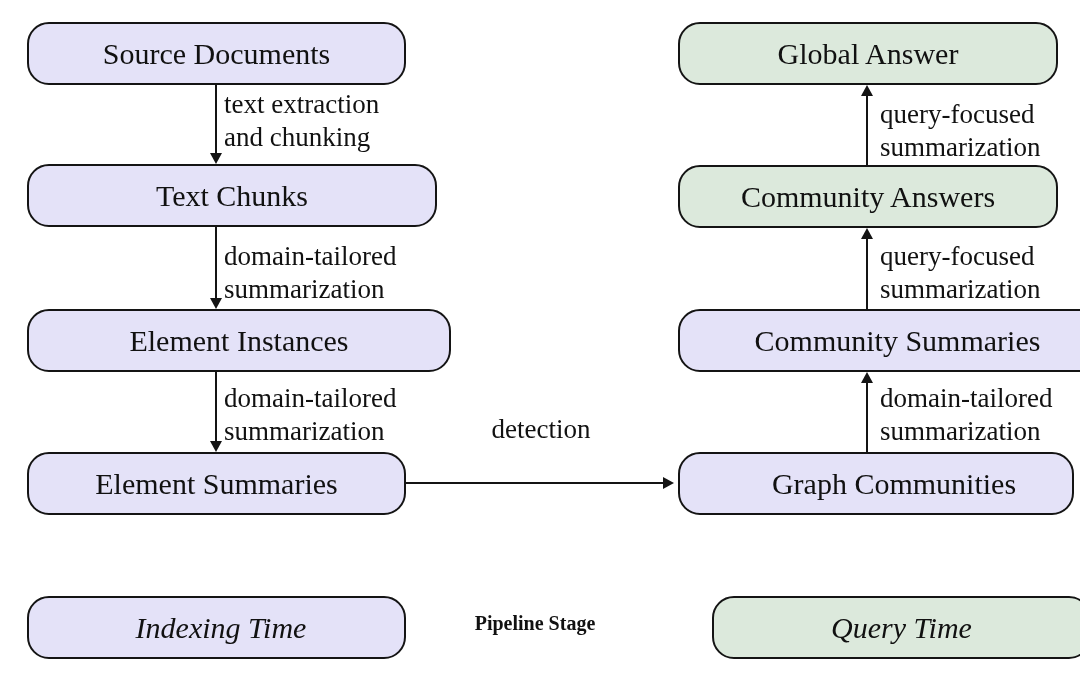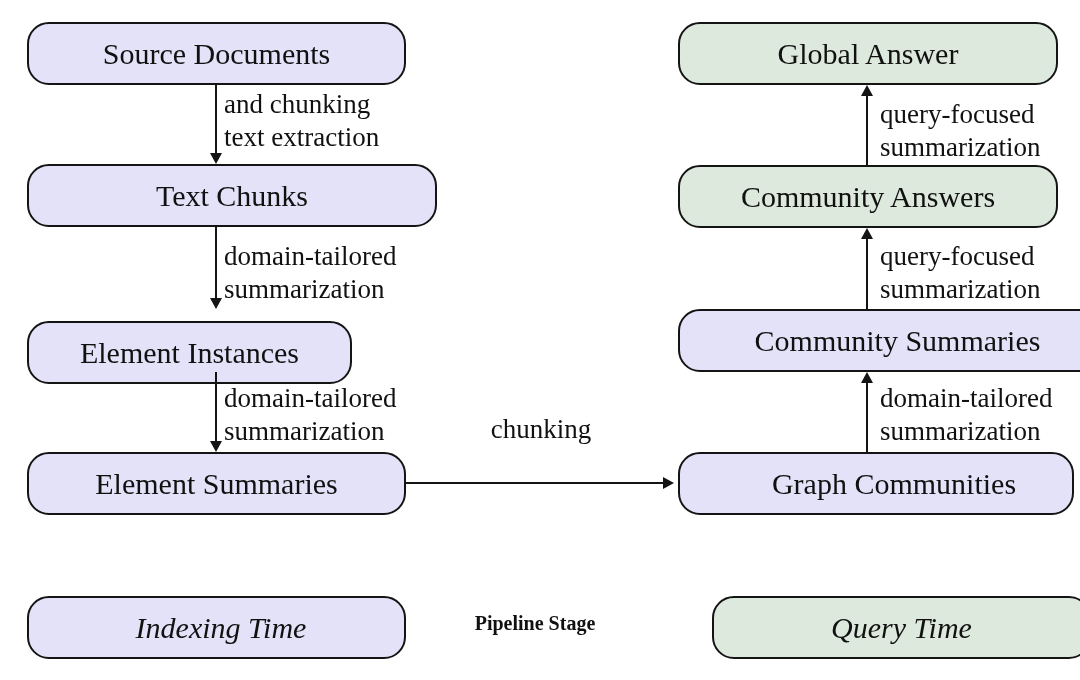--- a/index.html
+++ b/index.html
@@ -87,21 +87,21 @@
     white-space: nowrap;
   }
 </style>
 </head>
 <body>
 
 <div id="canvas">
 
   <div class="node indexing" style="left:27px; top:22px; width:379px;">Source Documents</div>
   <div class="node indexing" style="left:27px; top:164px; width:410px;">Text Chunks</div>
-  <div class="node indexing" style="left:27px; top:309px; width:325px;margin-top:12px;">Element Instances</div>
+  <div class="node indexing" style="left:27px; top:309px; width:424px;">Element Instances</div>
   <div class="node indexing" style="left:27px; top:452px; width:379px;">Element Summaries</div>
 
   <div class="node query" style="left:678px; top:22px; width:380px;">Global Answer</div>
   <div class="node query" style="left:678px; top:165px; width:380px;">Community Answers</div>
   <div class="node indexing" style="left:678px; top:309px; width:439px;">Community Summaries</div>
   <div class="node indexing" style="left:678px; top:452px; width:396px;padding-left:36px;">Graph Communities</div>
 
   <div class="vline" style="left:215px; top:85px; height:70px;"></div>
   <div class="head-down" style="left:210px; top:153px;"></div>
 
@@ -117,34 +117,34 @@
   <div class="head-up" style="left:861px; top:228px;"></div>
   <div class="vline" style="left:866px; top:238px; height:71px;"></div>
 
   <div class="head-up" style="left:861px; top:372px;"></div>
   <div class="vline" style="left:866px; top:382px; height:70px;"></div>
 
   <div class="hline" style="left:406px; top:482px; width:258px;"></div>
   <div class="head-right" style="left:663px; top:477px;"></div>
 
   <div class="elabel" style="left:224px; top:88px;">
+    <div>text extraction</div>
     <div>and chunking</div>
-    <div>text extraction</div>
   </div>
   <div class="elabel" style="left:224px; top:240px;">
     <div>domain-tailored</div>
     <div>summarization</div>
   </div>
   <div class="elabel" style="left:224px; top:382px;">
     <div>domain-tailored</div>
     <div>summarization</div>
   </div>
 
   <div class="elabel center" style="left:441px; top:413px; width:200px;">
-    <div>chunking</div>
+    <div>detection</div>
   </div>
 
   <div class="elabel" style="left:880px; top:98px;">
     <div>query-focused</div>
     <div>summarization</div>
   </div>
   <div class="elabel" style="left:880px; top:240px;">
     <div>query-focused</div>
     <div>summarization</div>
   </div>

